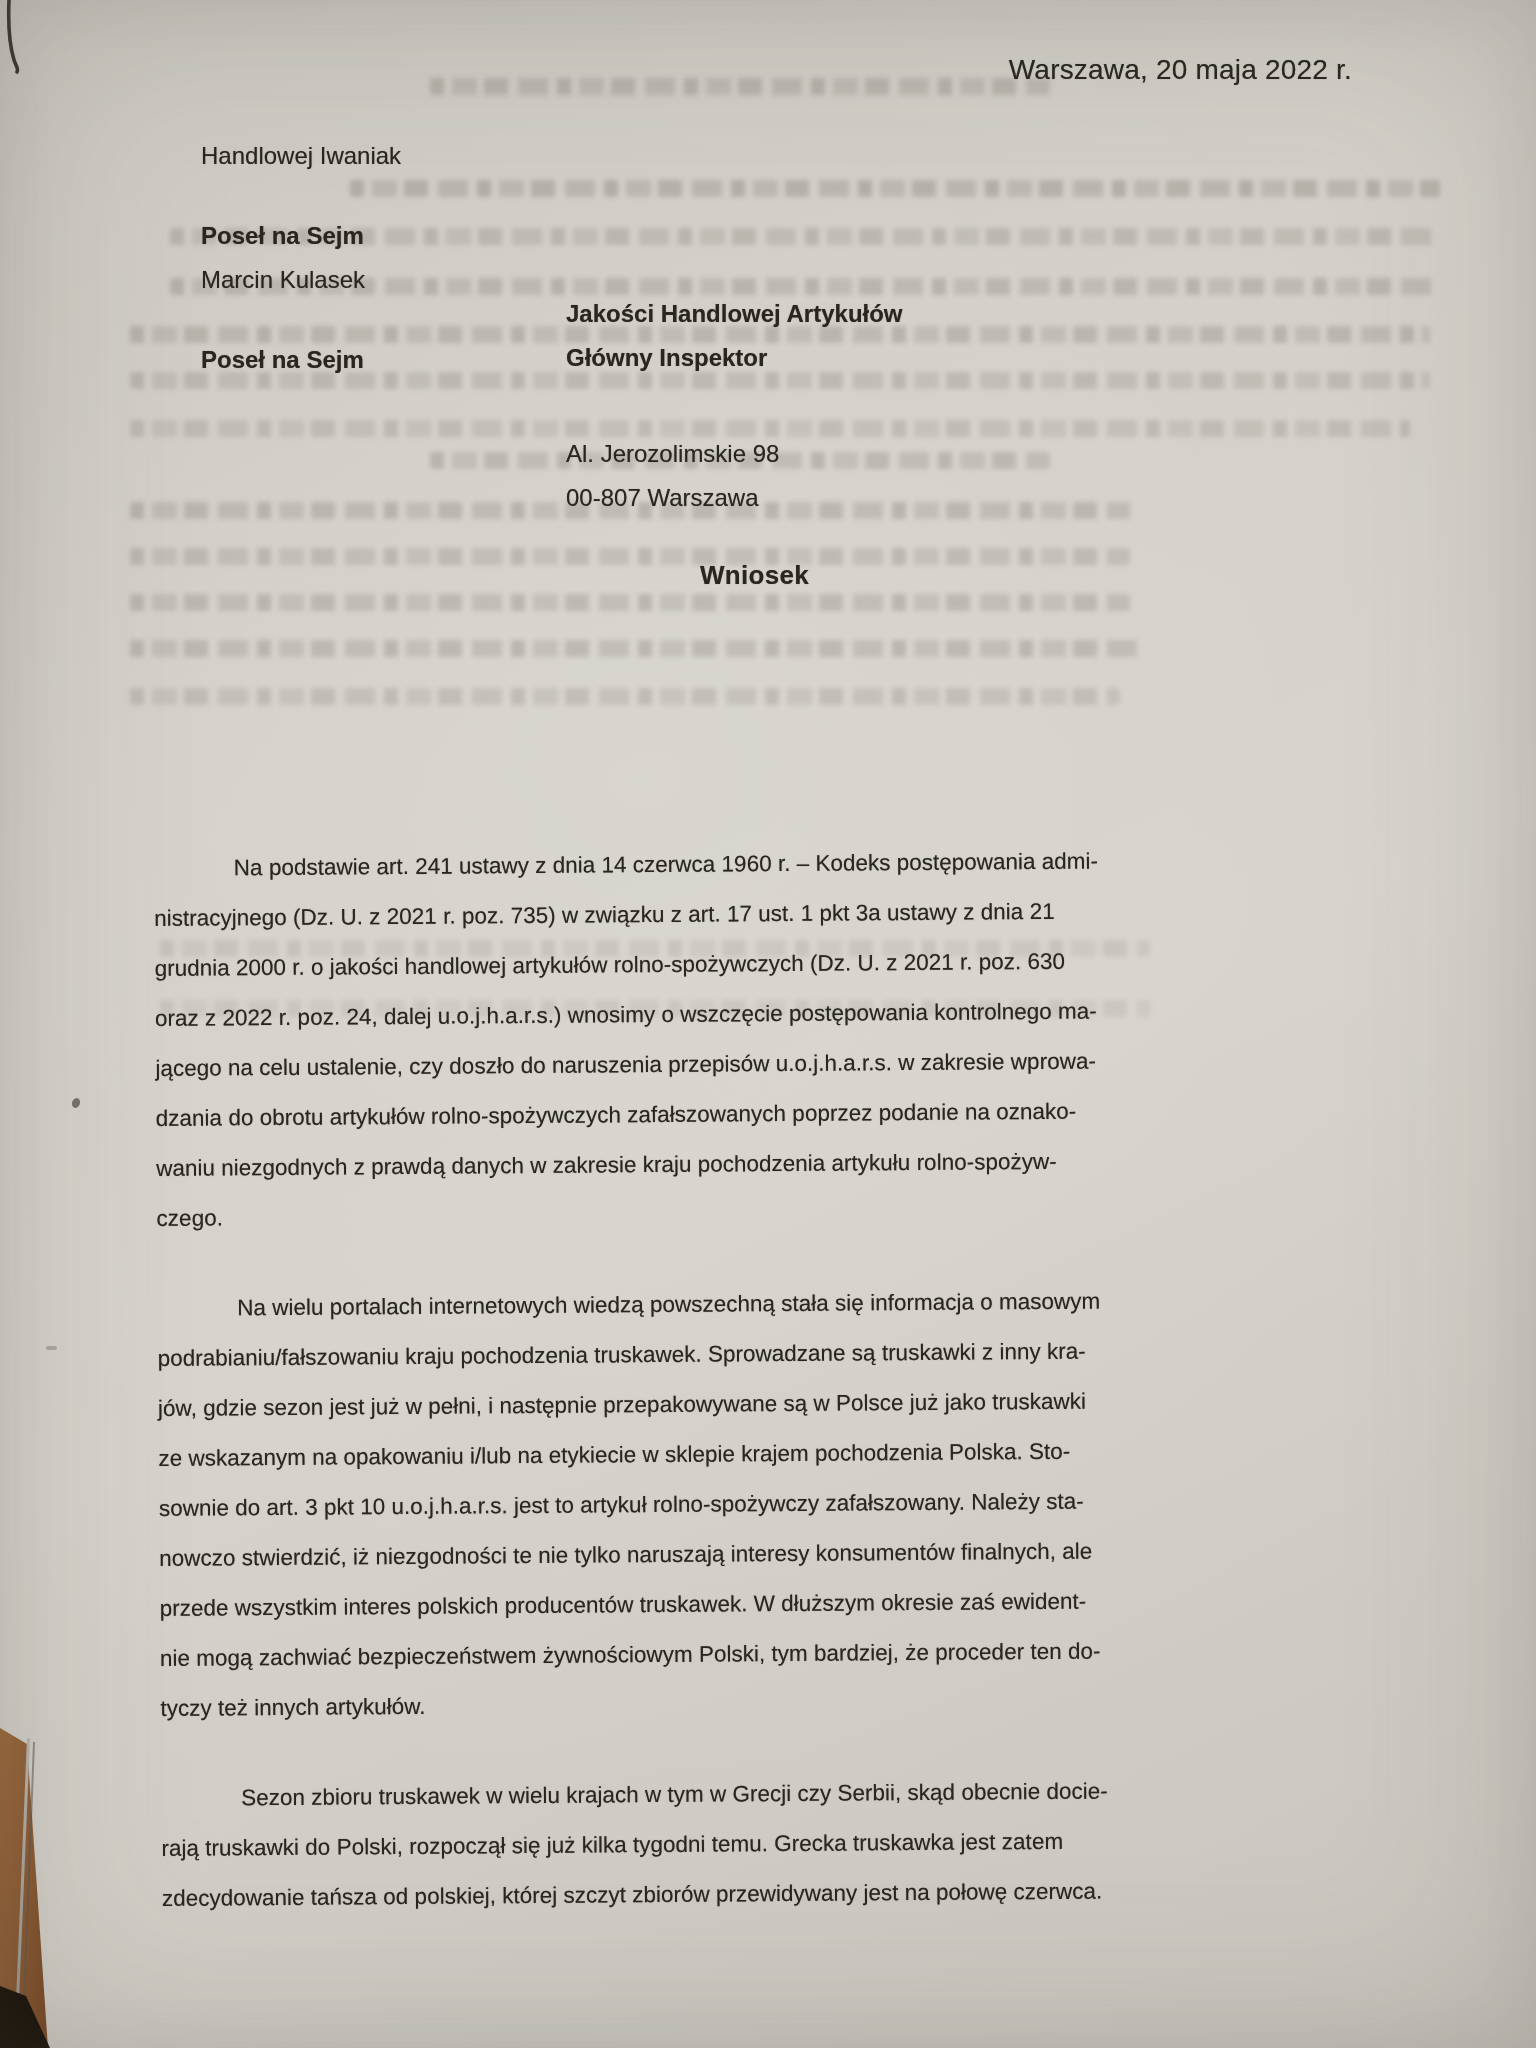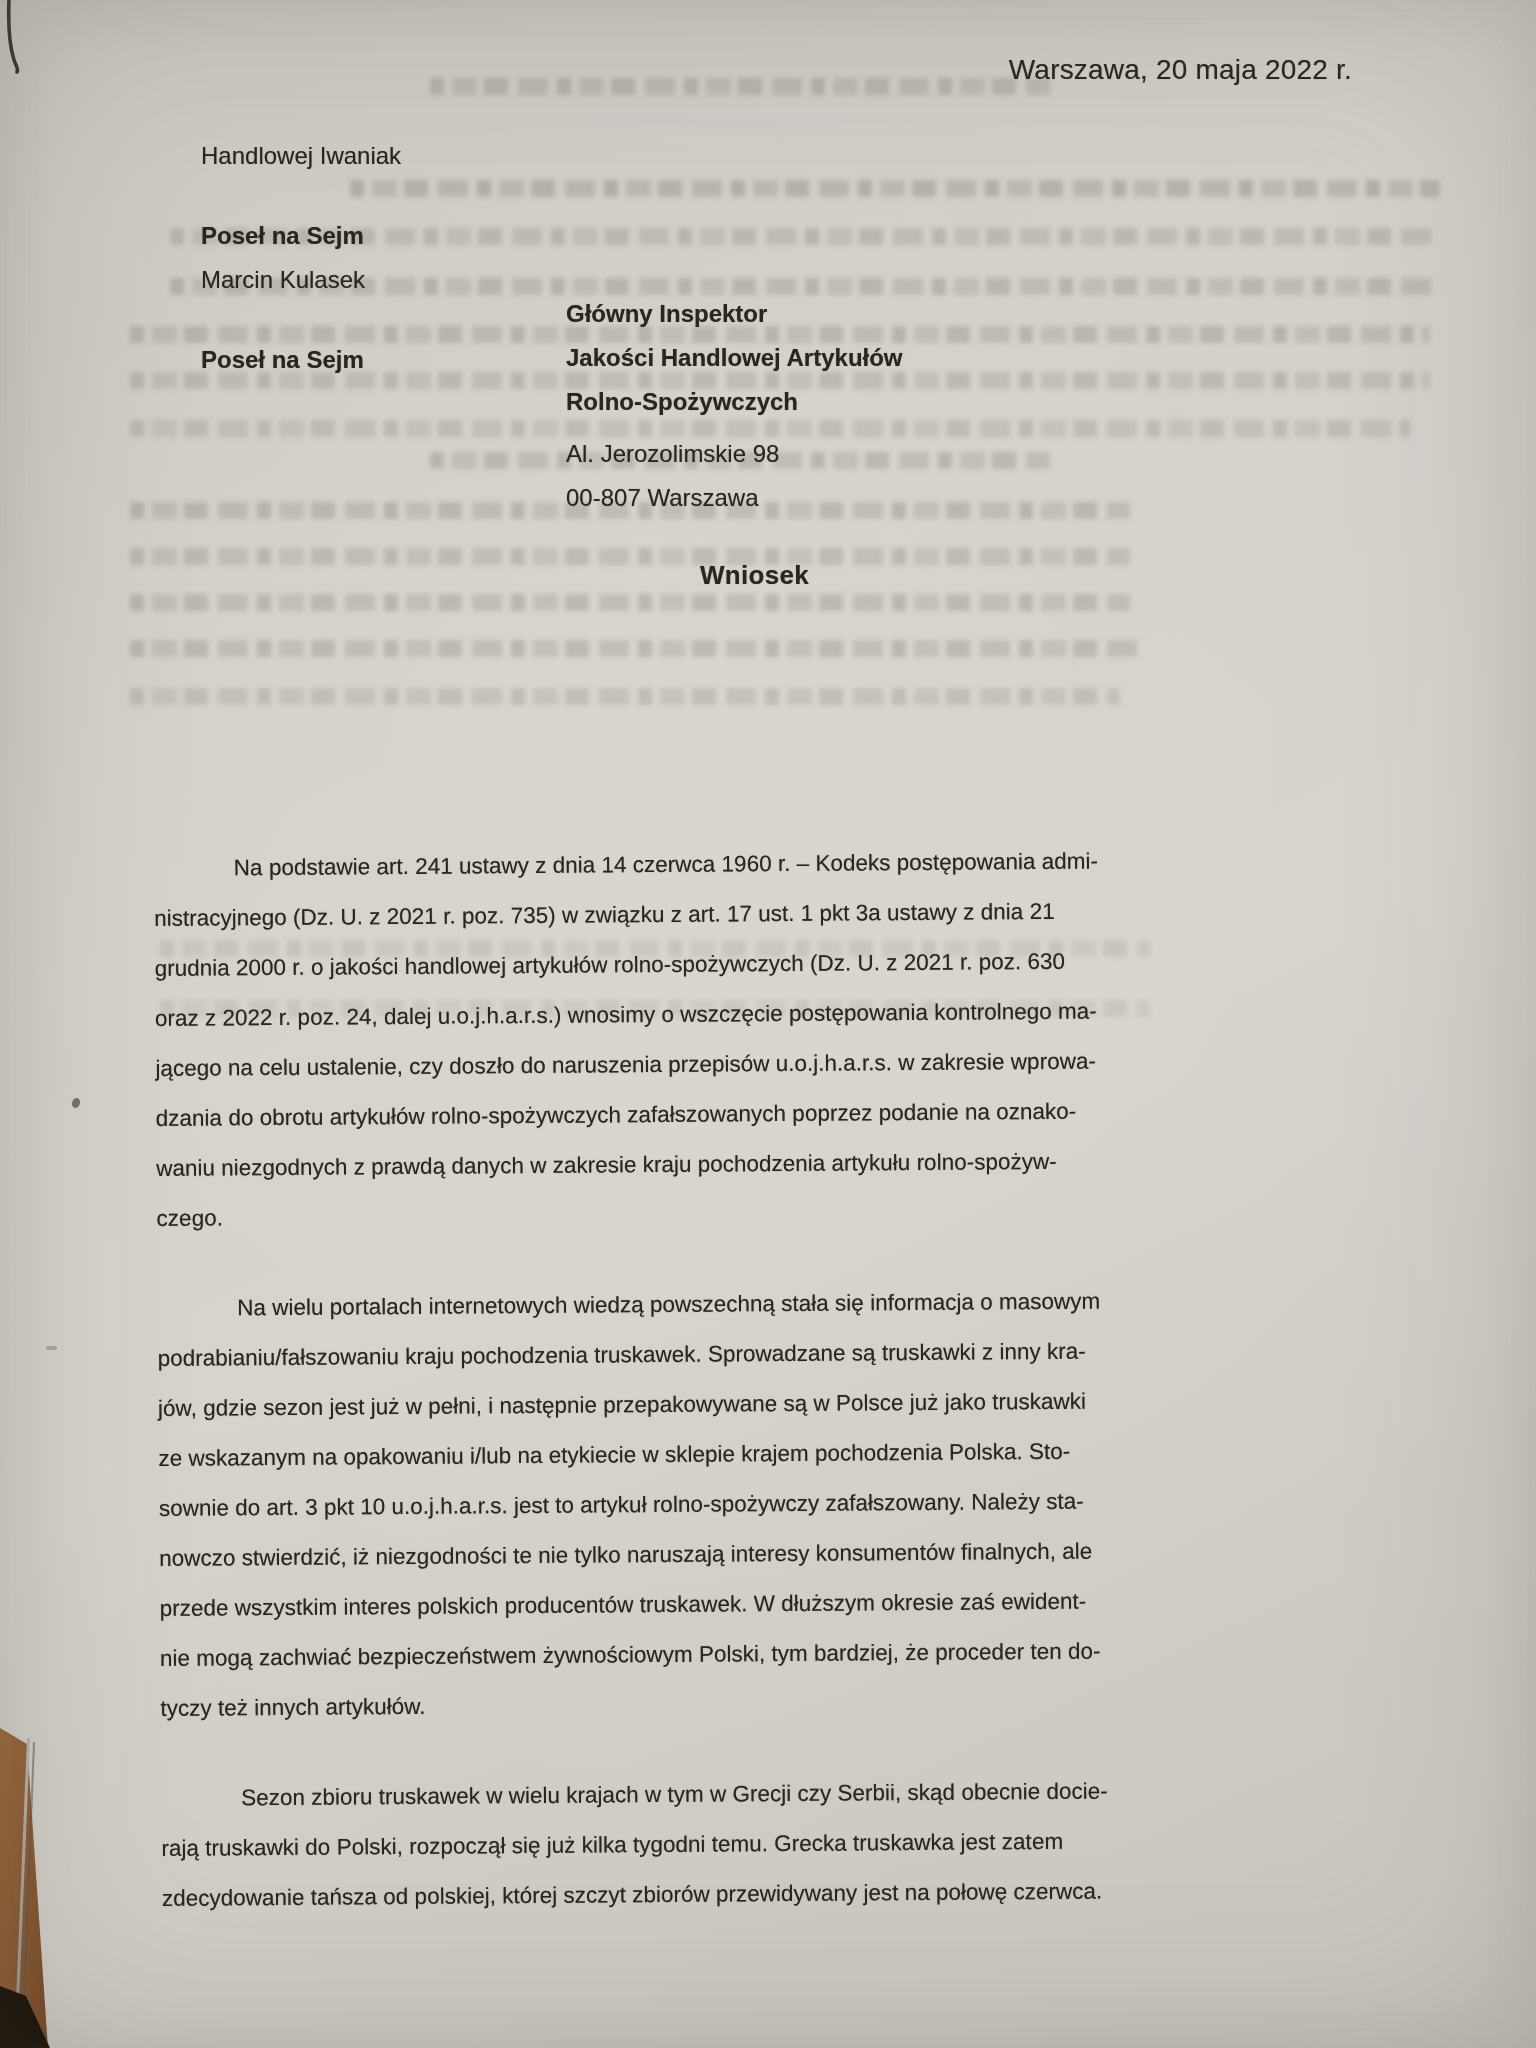--- a/index.html
+++ b/index.html
@@ -107,23 +107,22 @@
     <div class="date-line soft">Warszawa, 20 maja 2022 r.</div>
 
     <div class="sender-block soft">
       <div>Handlowej Iwaniak</div>
       <div class="sender-title">Poseł na Sejm</div>
       <div>Marcin Kulasek</div>
       <div class="sender-title">Poseł na Sejm</div>
     </div>
 
     <div class="recipient-block soft">
+      <div>Jakości Handlowej Artykułów</div>
       <div>Główny Inspektor</div>
-      <div>Jakości Handlowej Artykułów</div>
-      <div>Rolno-Spożywczych</div>
     </div>
 
     <div class="address-block soft">
       <div>Al. Jerozolimskie 98</div>
       <div>00-807 Warszawa</div>
     </div>
 
     <div class="doc-heading soft">Wniosek</div>
 
     <div class="body-block soft">

